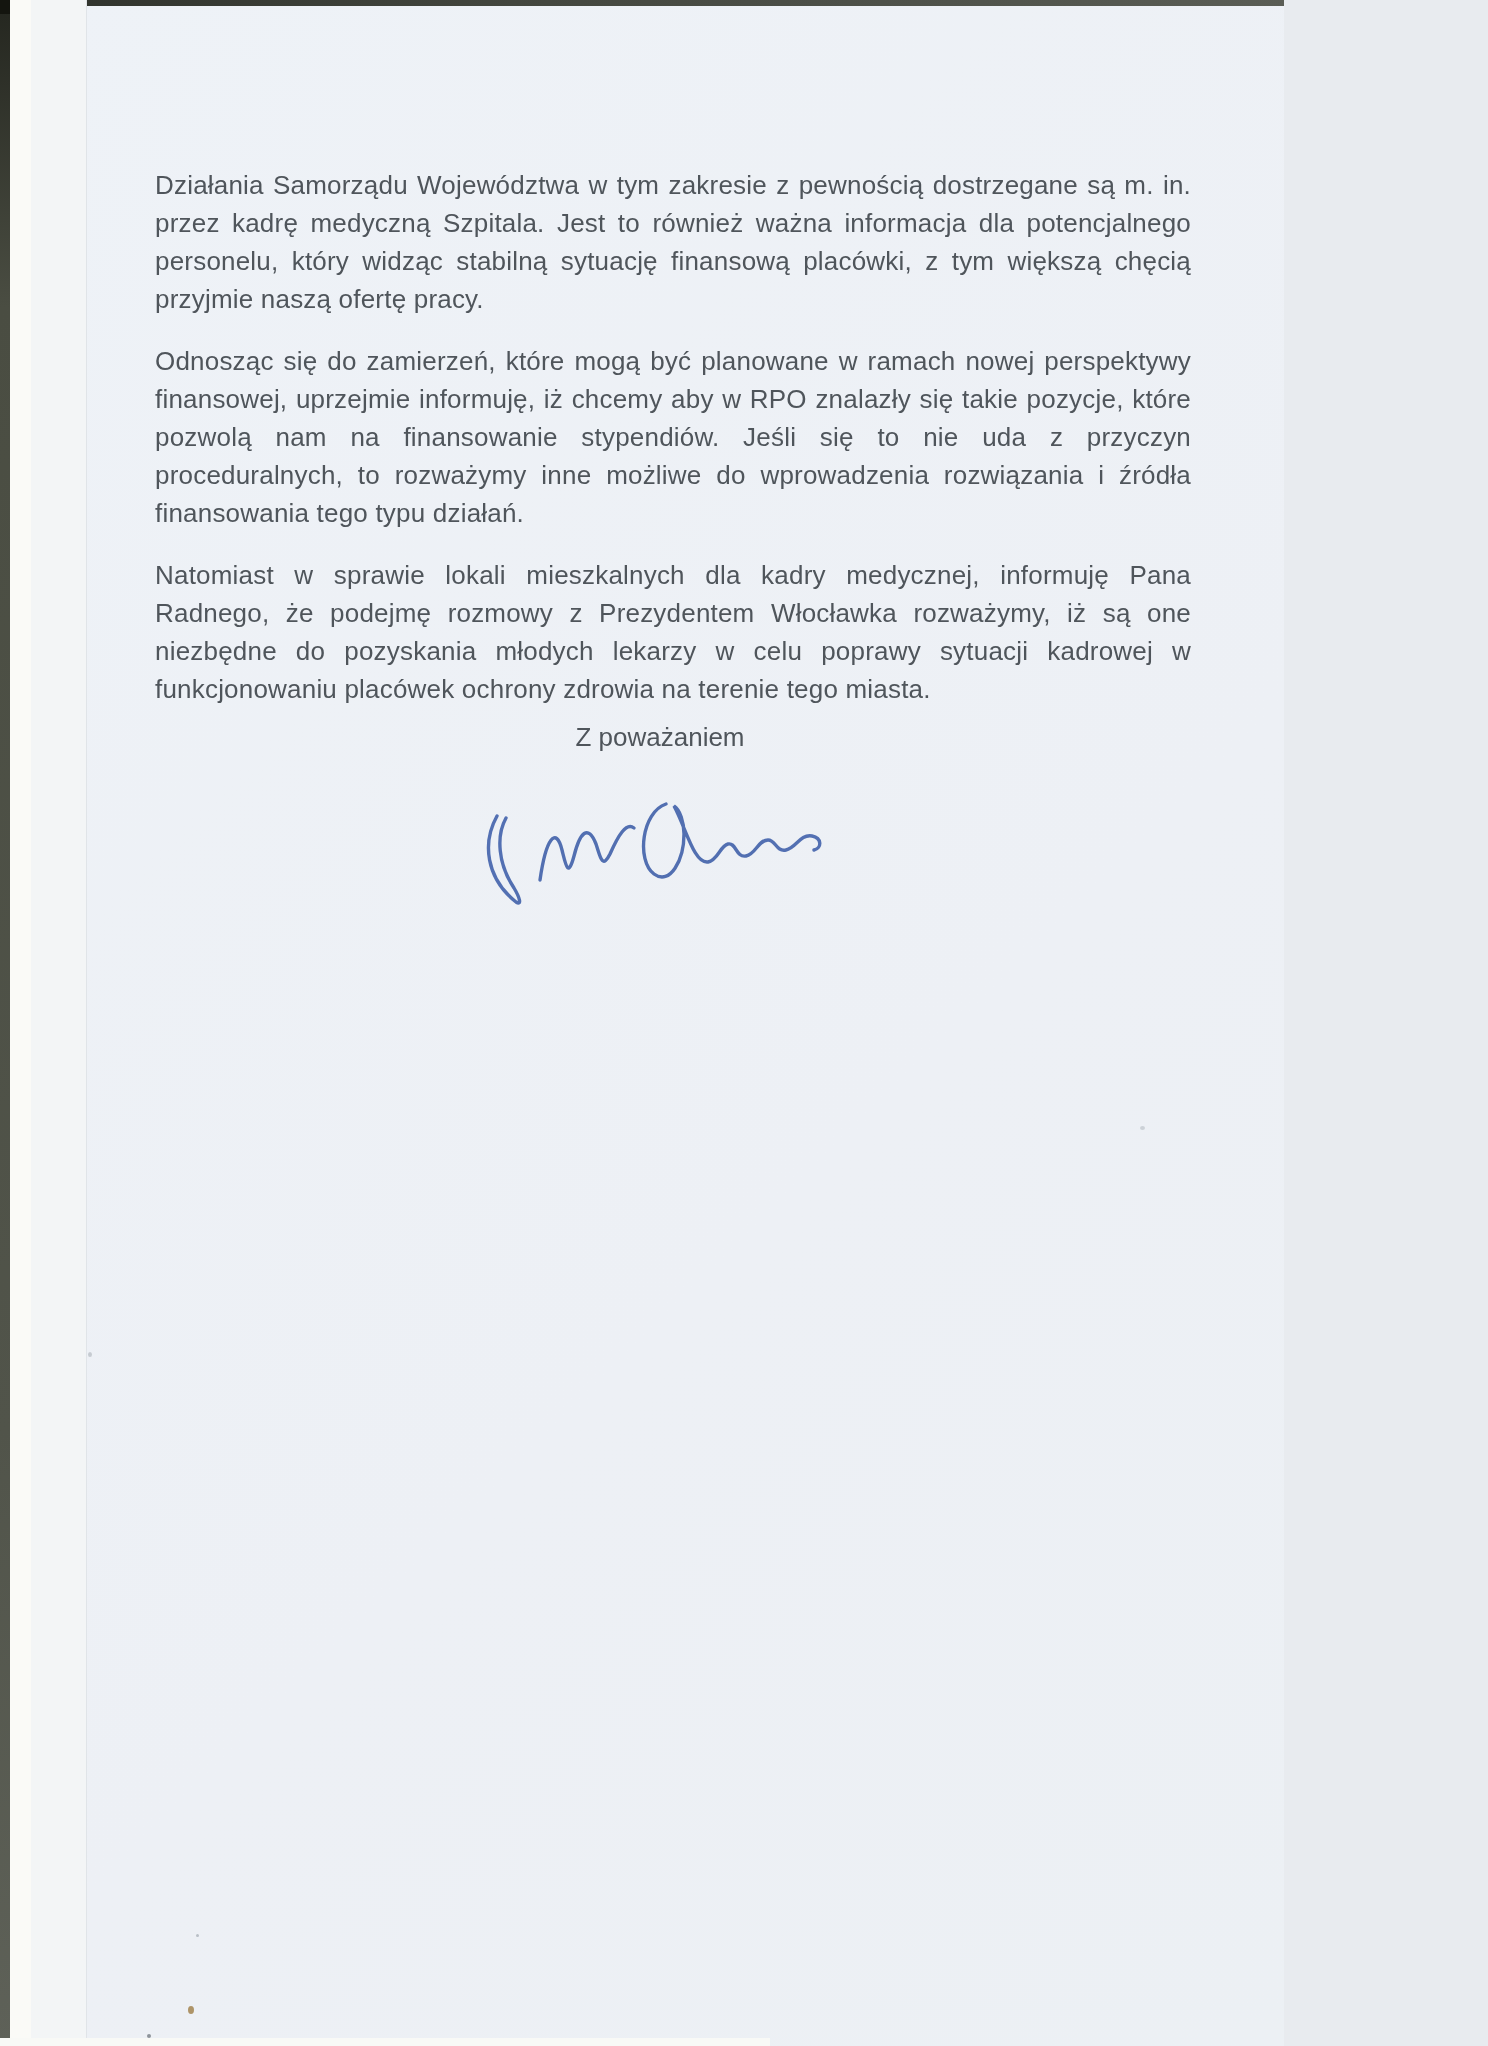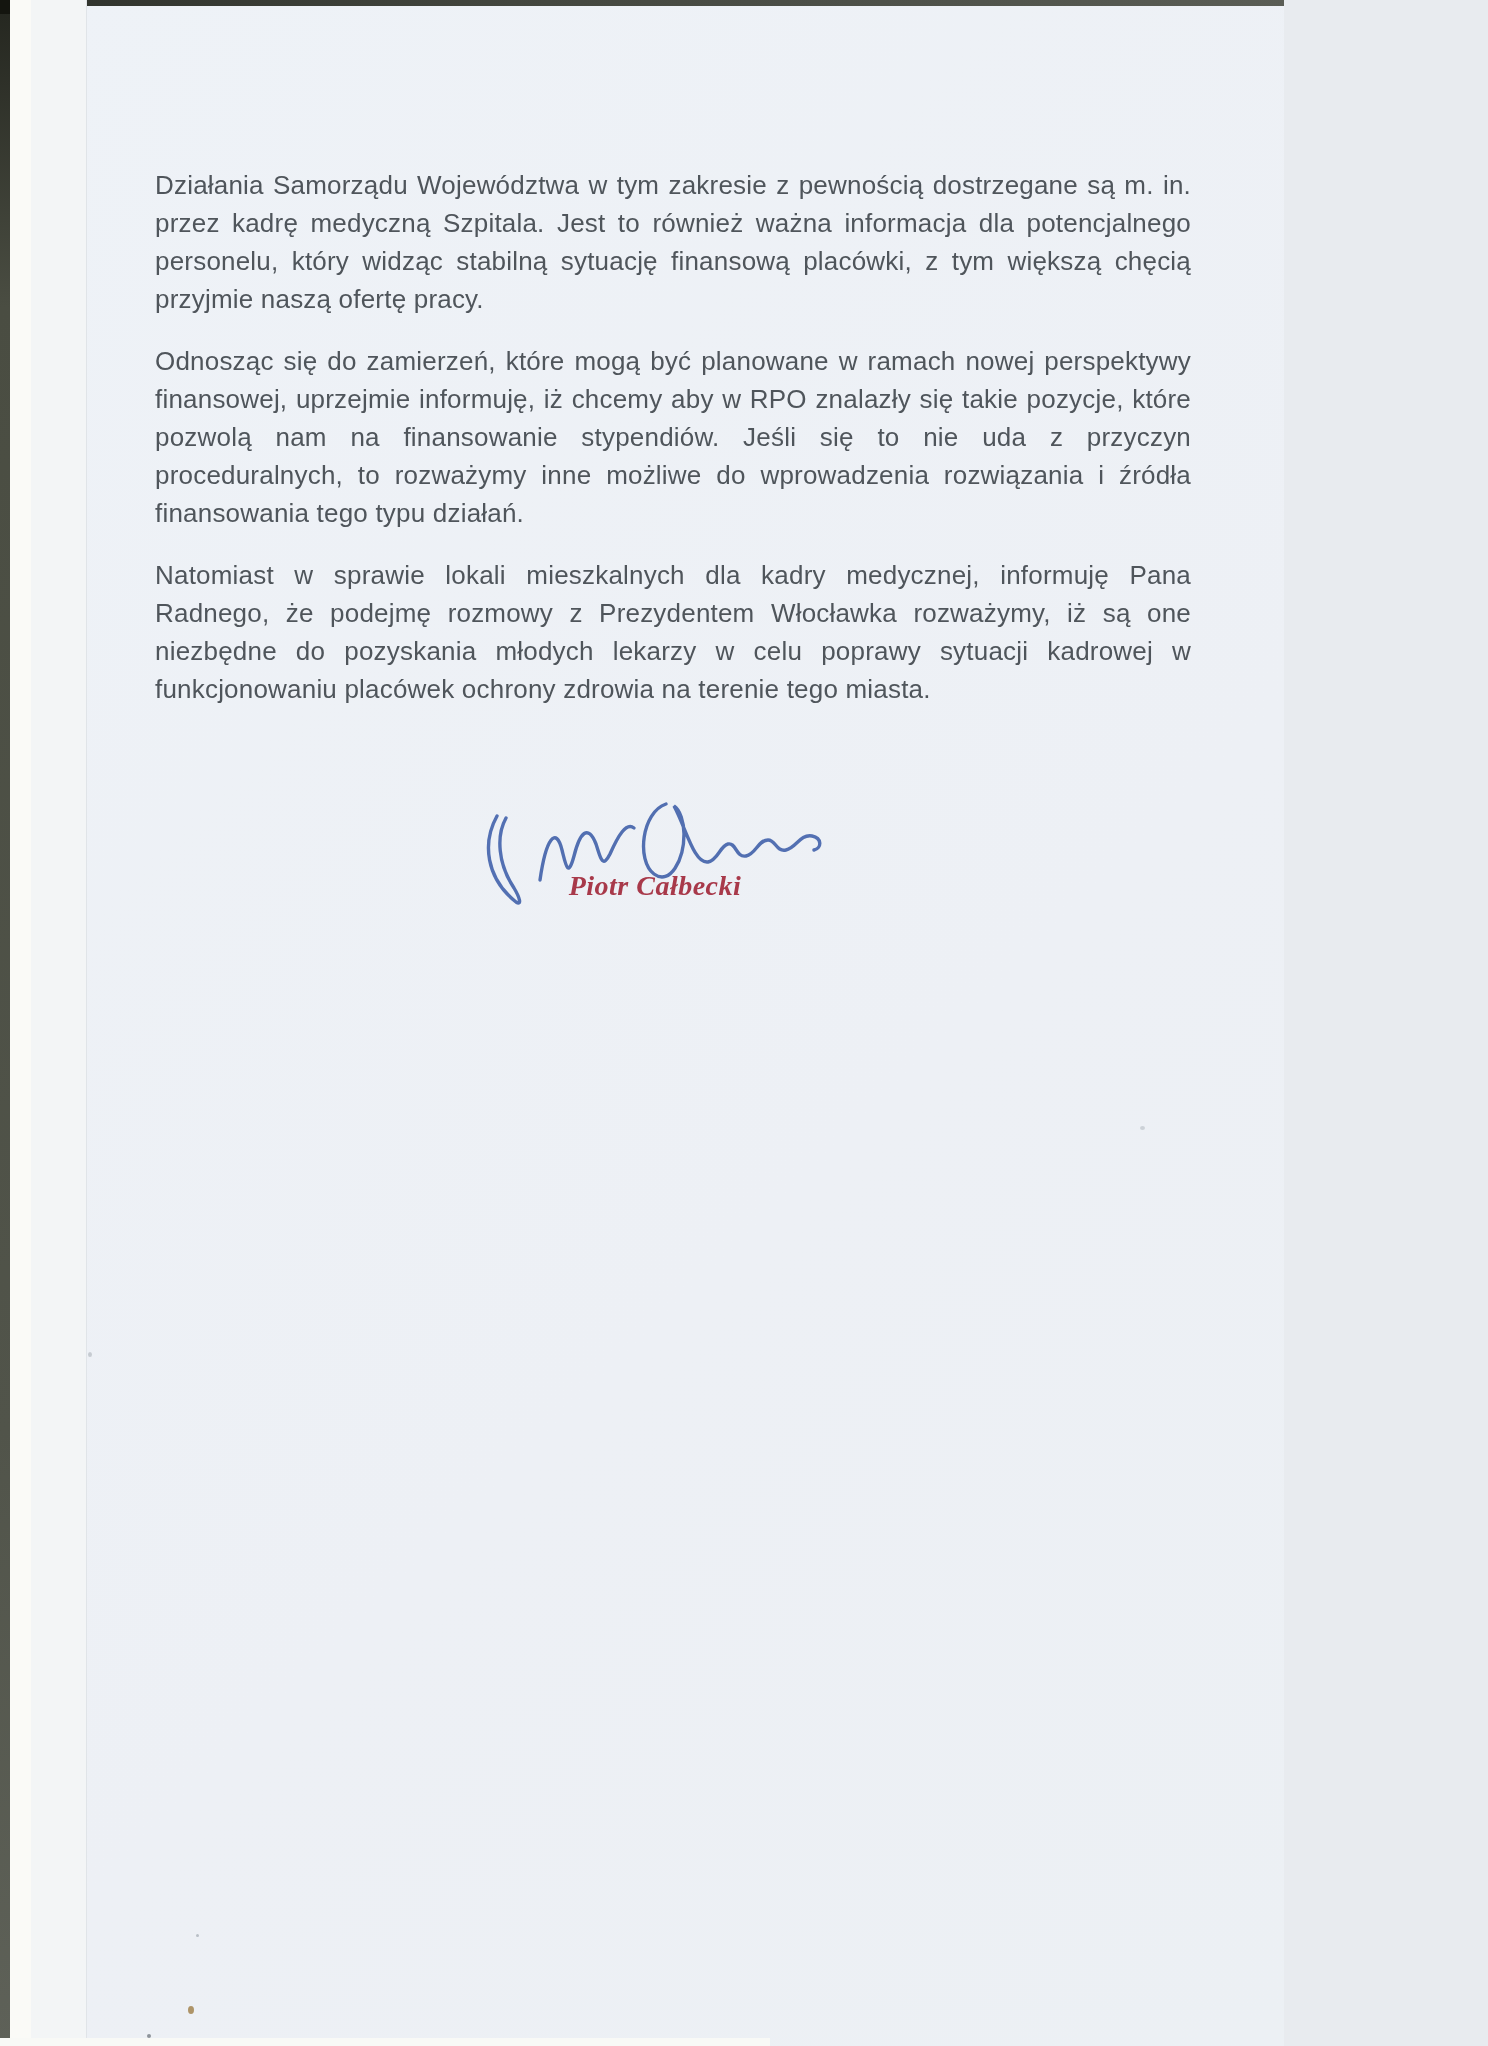--- a/index.html
+++ b/index.html
@@ -93,31 +93,31 @@
   <div class="paper-white-strip"></div>
   <div class="paper-edge"></div>
   <div class="edge-bottom"></div>
 
   <div class="letter-body">
     <p>Działania Samorządu Województwa w tym zakresie z pewnością dostrzegane są m. in. przez kadrę medyczną Szpitala. Jest to również ważna informacja dla potencjalnego personelu, który widząc stabilną sytuację finansową placówki, z tym większą chęcią przyjmie naszą ofertę pracy.</p>
     <p>Odnosząc się do zamierzeń, które mogą być planowane w ramach nowej perspektywy finansowej, uprzejmie informuję, iż chcemy aby w RPO znalazły się takie pozycje, które pozwolą nam na finansowanie stypendiów. Jeśli się to nie uda z przyczyn proceduralnych, to rozważymy inne możliwe do wprowadzenia rozwiązania i źródła finansowania tego typu działań.</p>
     <p>Natomiast w sprawie lokali mieszkalnych dla kadry medycznej, informuję Pana Radnego, że podejmę rozmowy z Prezydentem Włocławka rozważymy, iż są one niezbędne do pozyskania młodych lekarzy w celu poprawy sytuacji kadrowej w funkcjonowaniu placówek ochrony zdrowia na terenie tego miasta.</p>
   </div>
 
+  <div class="closing">Z poważaniem</div>
 
 
   <svg class="signature-svg" viewBox="0 0 380 118" fill="none" xmlns="http://www.w3.org/2000/svg">
     <g stroke="#4565ac" stroke-width="3.4" stroke-linecap="round" fill="none" opacity="0.92">
       <path d="M 27 18 C 12 45, 16 80, 46 104 C 52 108, 50 100, 44 90 C 28 66, 26 38, 36 20"></path>
       <path d="M 70 82 C 76 40, 86 28, 92 52 C 96 68, 98 80, 104 58 C 110 34, 118 26, 126 46 C 130 58, 132 72, 140 56 C 148 38, 156 24, 164 30"></path>
       <path d="M 196 6 C 172 14, 166 62, 184 76 C 200 88, 214 62, 214 36 C 214 24, 210 12, 204 8 C 216 30, 224 66, 238 64 C 248 62, 250 48, 258 46 C 266 44, 266 60, 276 58 C 286 56, 288 42, 298 42 C 306 42, 306 54, 316 52 C 326 50, 330 36, 342 38 C 352 40, 352 50, 344 52"></path>
     </g>
   </svg>
 
-  <div class="signer-name">Piotr Całbecki</div>
 
   <div class="speck speck-1"></div>
   <div class="speck speck-2"></div>
   <div class="speck speck-3"></div>
   <div class="speck speck-4"></div>
   <div class="speck speck-5"></div>
 
 </div>
 
 </body></html>

